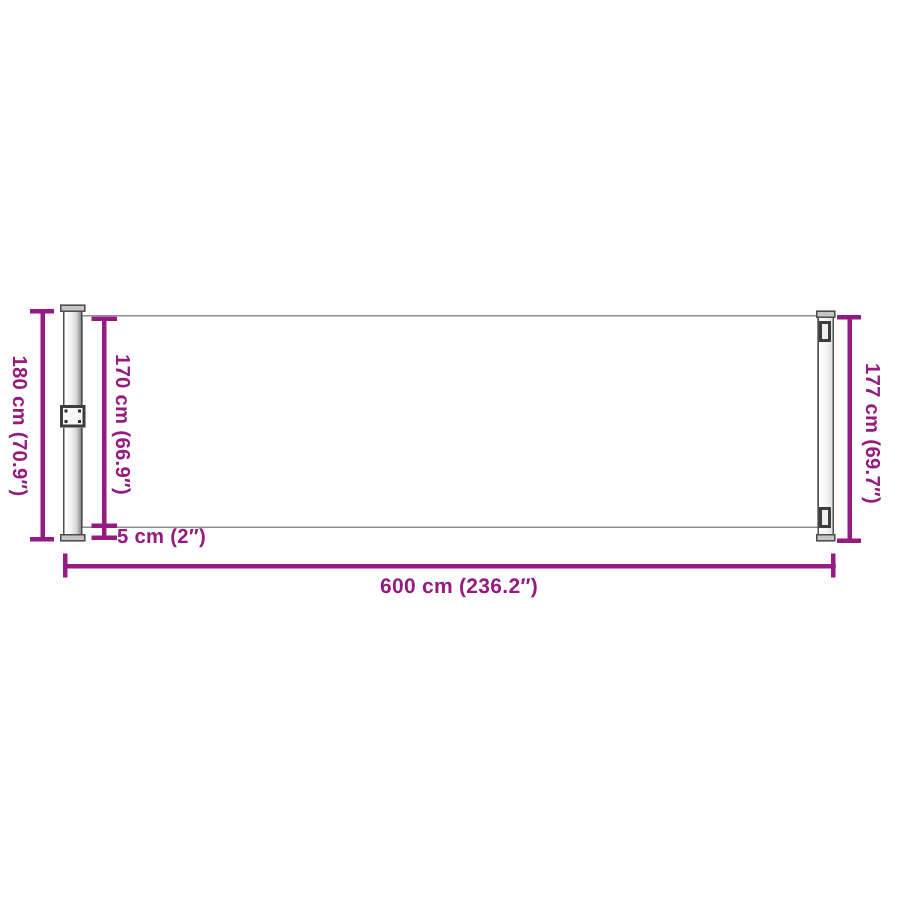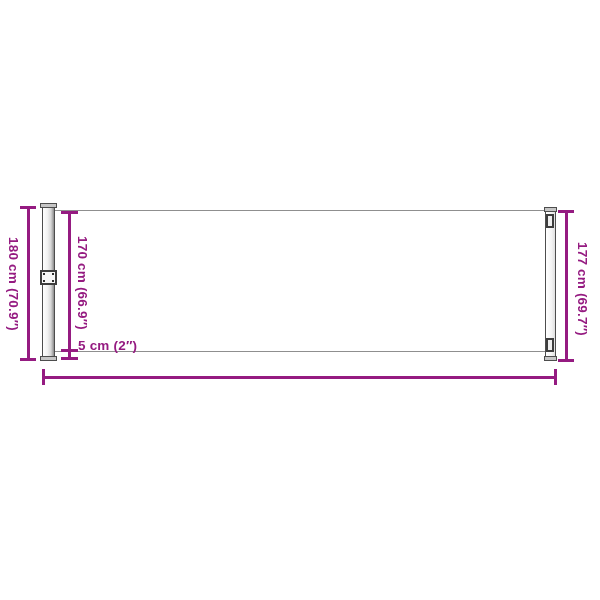--- a/index.html
+++ b/index.html
@@ -61,21 +61,21 @@
   .dim-600-cap-r{left:554px;top:369px;width:3px;height:16px;}
   
   .dim-label{
     position:absolute;color:#951B81;font-weight:700;
     font-size:13.5px;white-space:nowrap;letter-spacing:0.2px;
   }
   .vlabel{transform:translate(-50%,-50%) rotate(90deg);}
   .lbl-180{left:13px;top:284px;}
   .lbl-170{left:82px;top:283px;}
   .lbl-177{left:582px;top:289px;}
-  .lbl-5{left:78px;top:338px;}
+  .lbl-5{left:78px;top:350px;}
   .lbl-600{left:306px;top:382px;transform:translateX(-50%);font-size:14px;}
 </style>
 </head>
 <body>
 
 <div id="canvas">
 
   <div class="fabric"></div>
 
   <div class="pole-body"></div>
@@ -107,14 +107,15 @@
   <div class="dim-label lbl-5">5 cm (2″)</div>
 
   <div class="dim dim-177-line"></div>
   <div class="dim dim-177-cap-t"></div>
   <div class="dim dim-177-cap-b"></div>
   <div class="dim-label vlabel lbl-177">177 cm (69.7″)</div>
 
   <div class="dim dim-600-line"></div>
   <div class="dim dim-600-cap-l"></div>
   <div class="dim dim-600-cap-r"></div>
+  <div class="dim-label lbl-600">600 cm (236.2″)</div>
 
 </div>
 
 </body></html>

